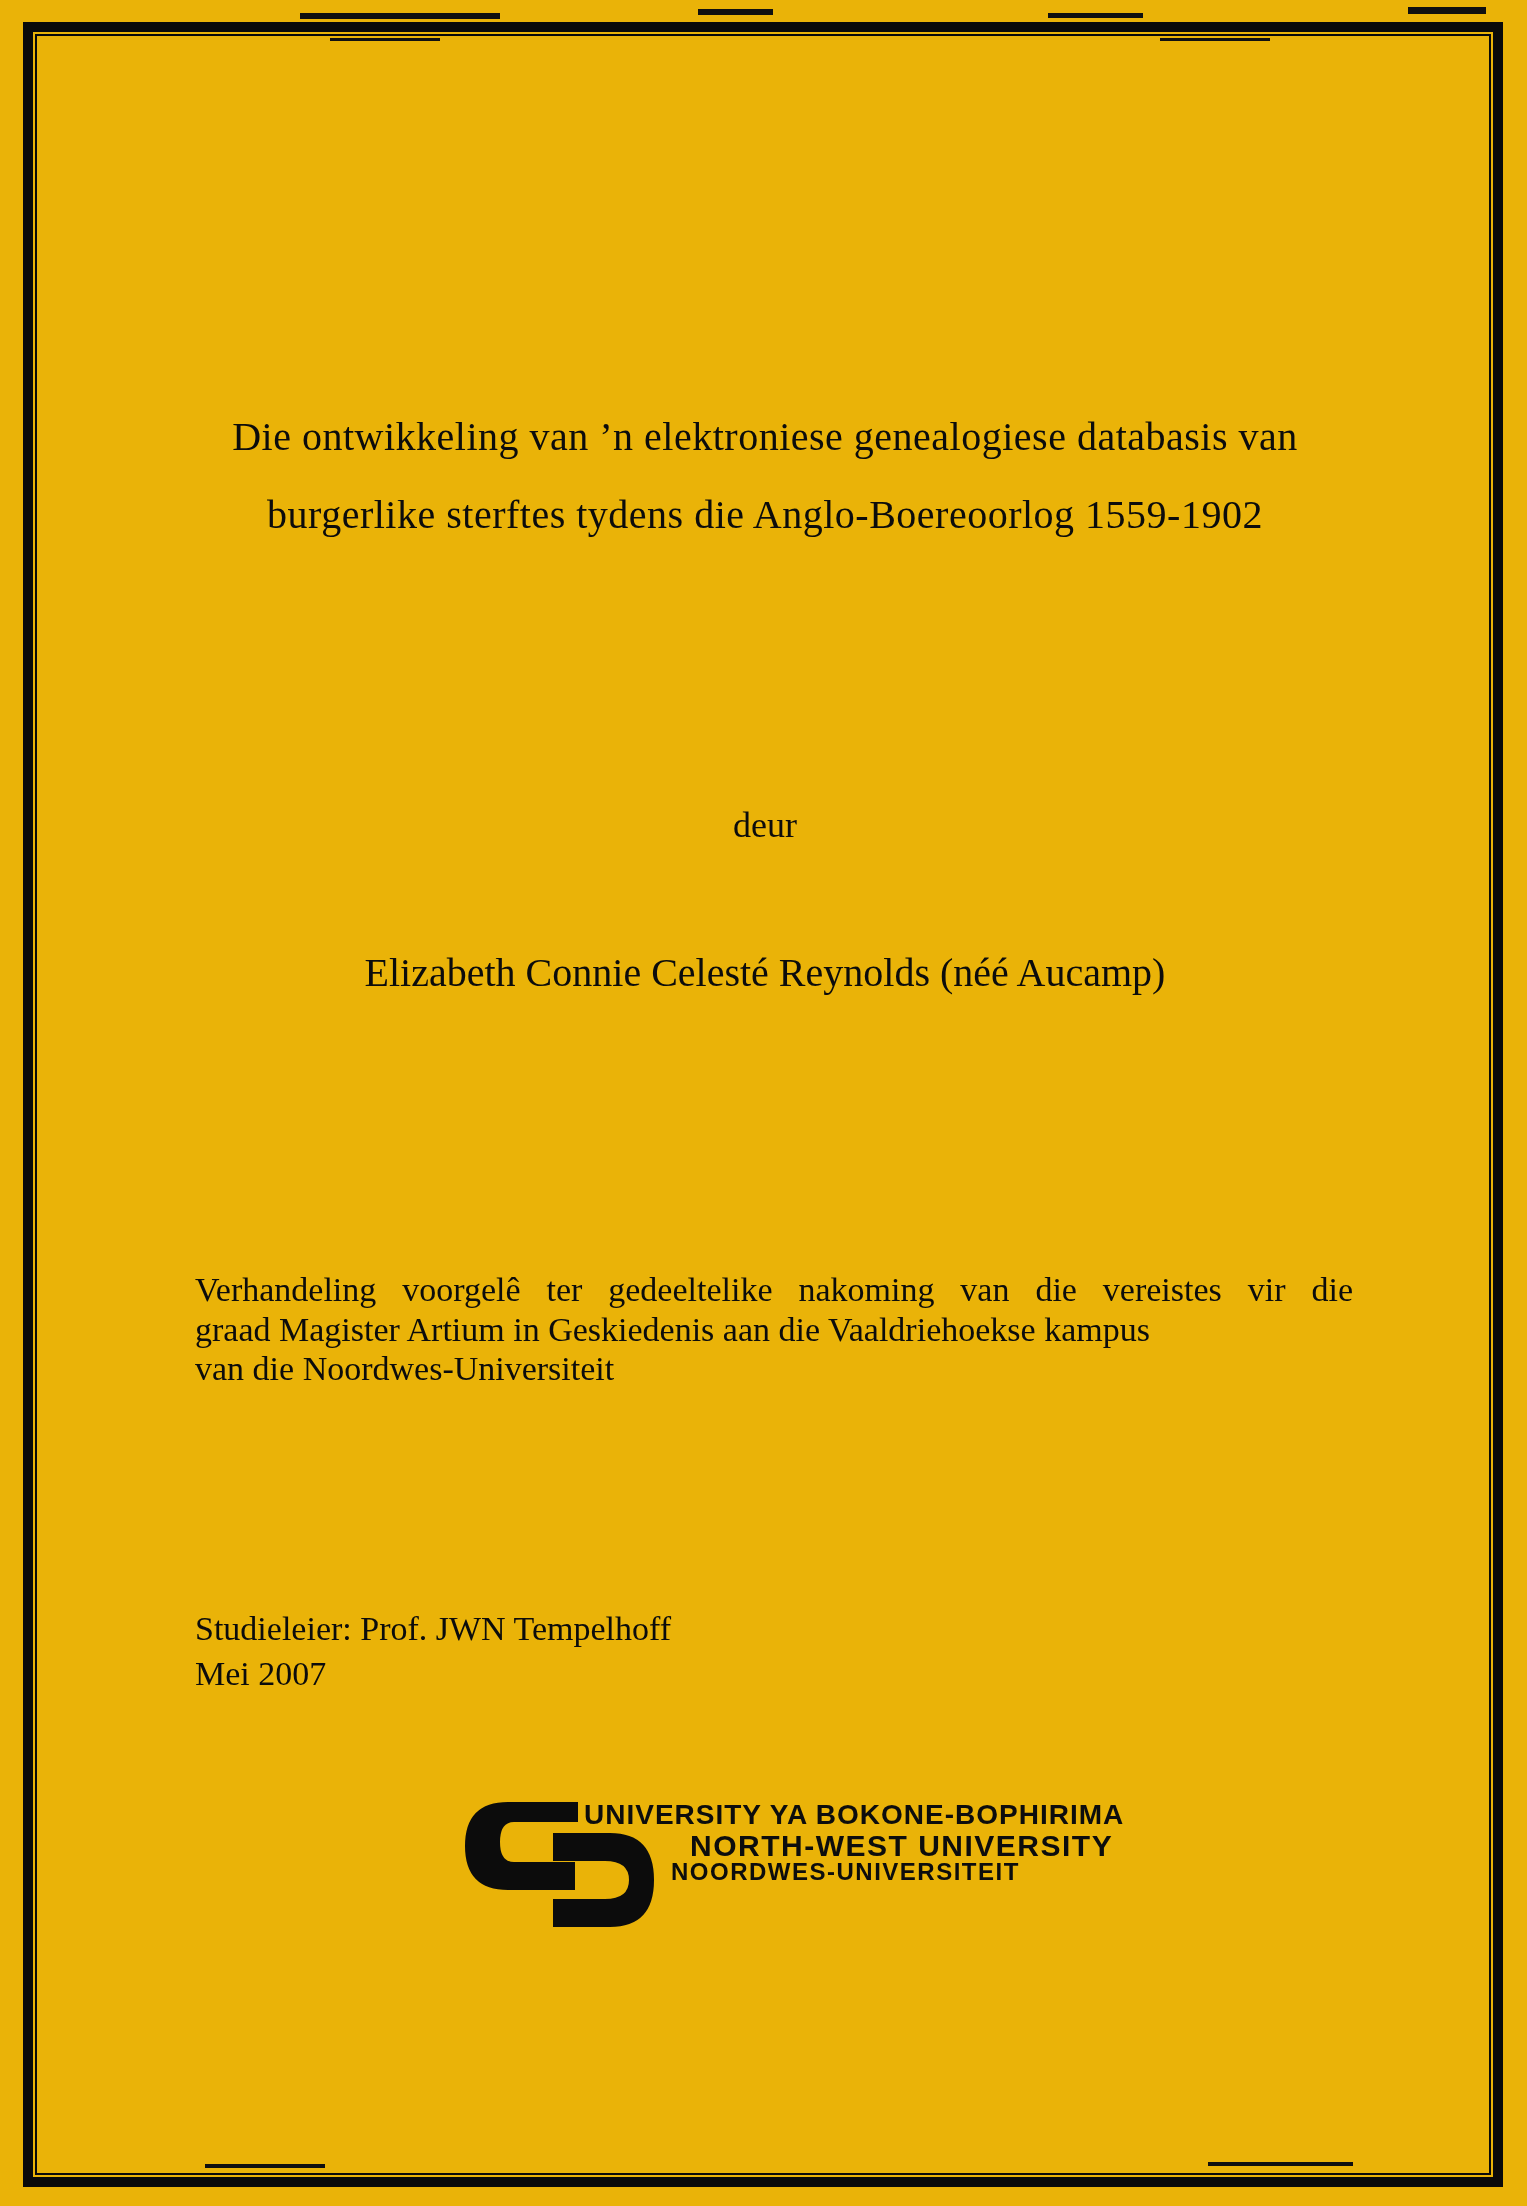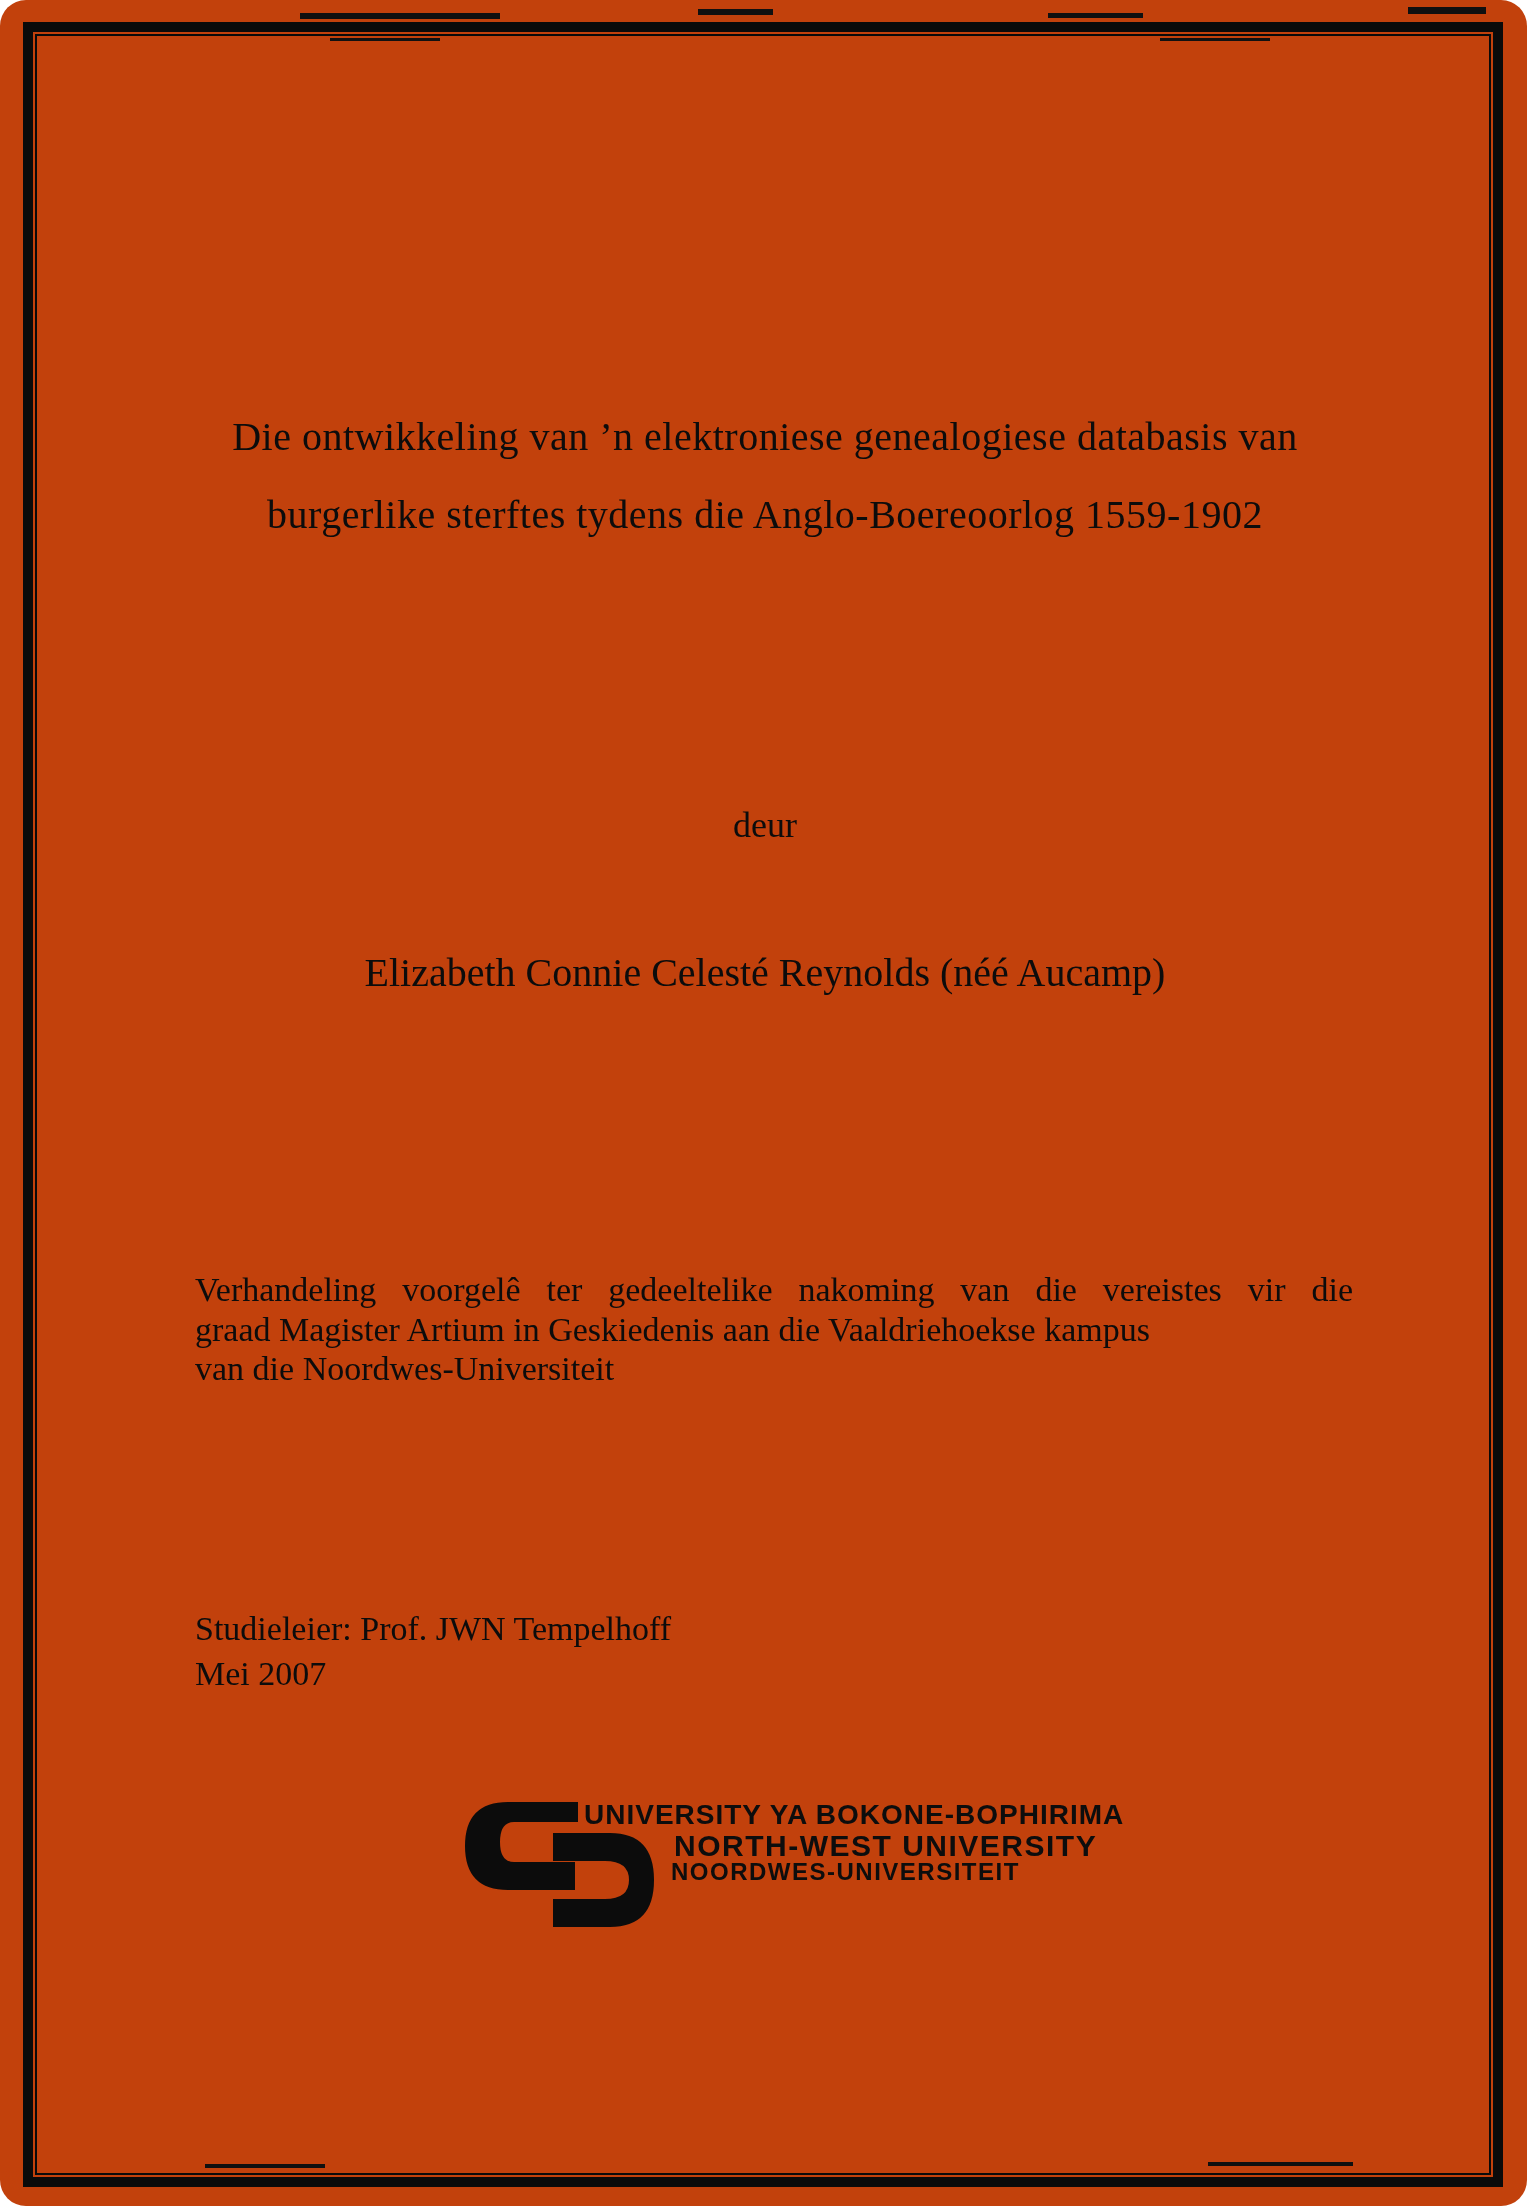--- a/index.html
+++ b/index.html
@@ -4,21 +4,21 @@
 <style>
   html, body { margin: 0; padding: 0; }
   body {
     width: 1527px; height: 2206px;
     background: #ffffff;
     font-family: "Liberation Serif", serif;
     color: #0c0c0c;
     position: relative;
     overflow: hidden;
   }
-  .screen { position: absolute; inset: 0; background: #c2410c; border-radius: 26px; }
+  .screen { position: absolute; inset: 0; background: #eab308; }
 
   
   .outer-frame {
     position: absolute; left: 23px; top: 22px;
     width: 1480px; height: 2165px;
     border: 10px solid #0a0a0a;
     box-sizing: border-box;
   }
   .inner-frame {
     position: absolute; left: 2px; top: 2px; right: 2px; bottom: 2px;
@@ -49,21 +49,21 @@
 
   .logo-mark { position: absolute; left: 462px; top: 1792px; width: 200px; height: 140px; }
   .logo-line {
     position: absolute;
     font-family: "Liberation Sans", sans-serif;
     font-weight: bold;
     white-space: nowrap;
     color: #0d0d0d;
   }
   .logo-l1 { left: 584px; top: 1799px; font-size: 28px; letter-spacing: 1px; }
-  .logo-l2 { left: 674px; top: 1829px; font-size: 30px; letter-spacing: 1.5px; }
+  .logo-l2 { left: 690px; top: 1829px; font-size: 30px; letter-spacing: 1.5px; }
   .logo-l3 { left: 671px; top: 1858px; font-size: 24px; letter-spacing: 1.5px; }
 
   .artifact { position: absolute; background: #101010; }
 </style>
 </head>
 <body>
 
 <div class="screen">
 
   <div class="outer-frame">

